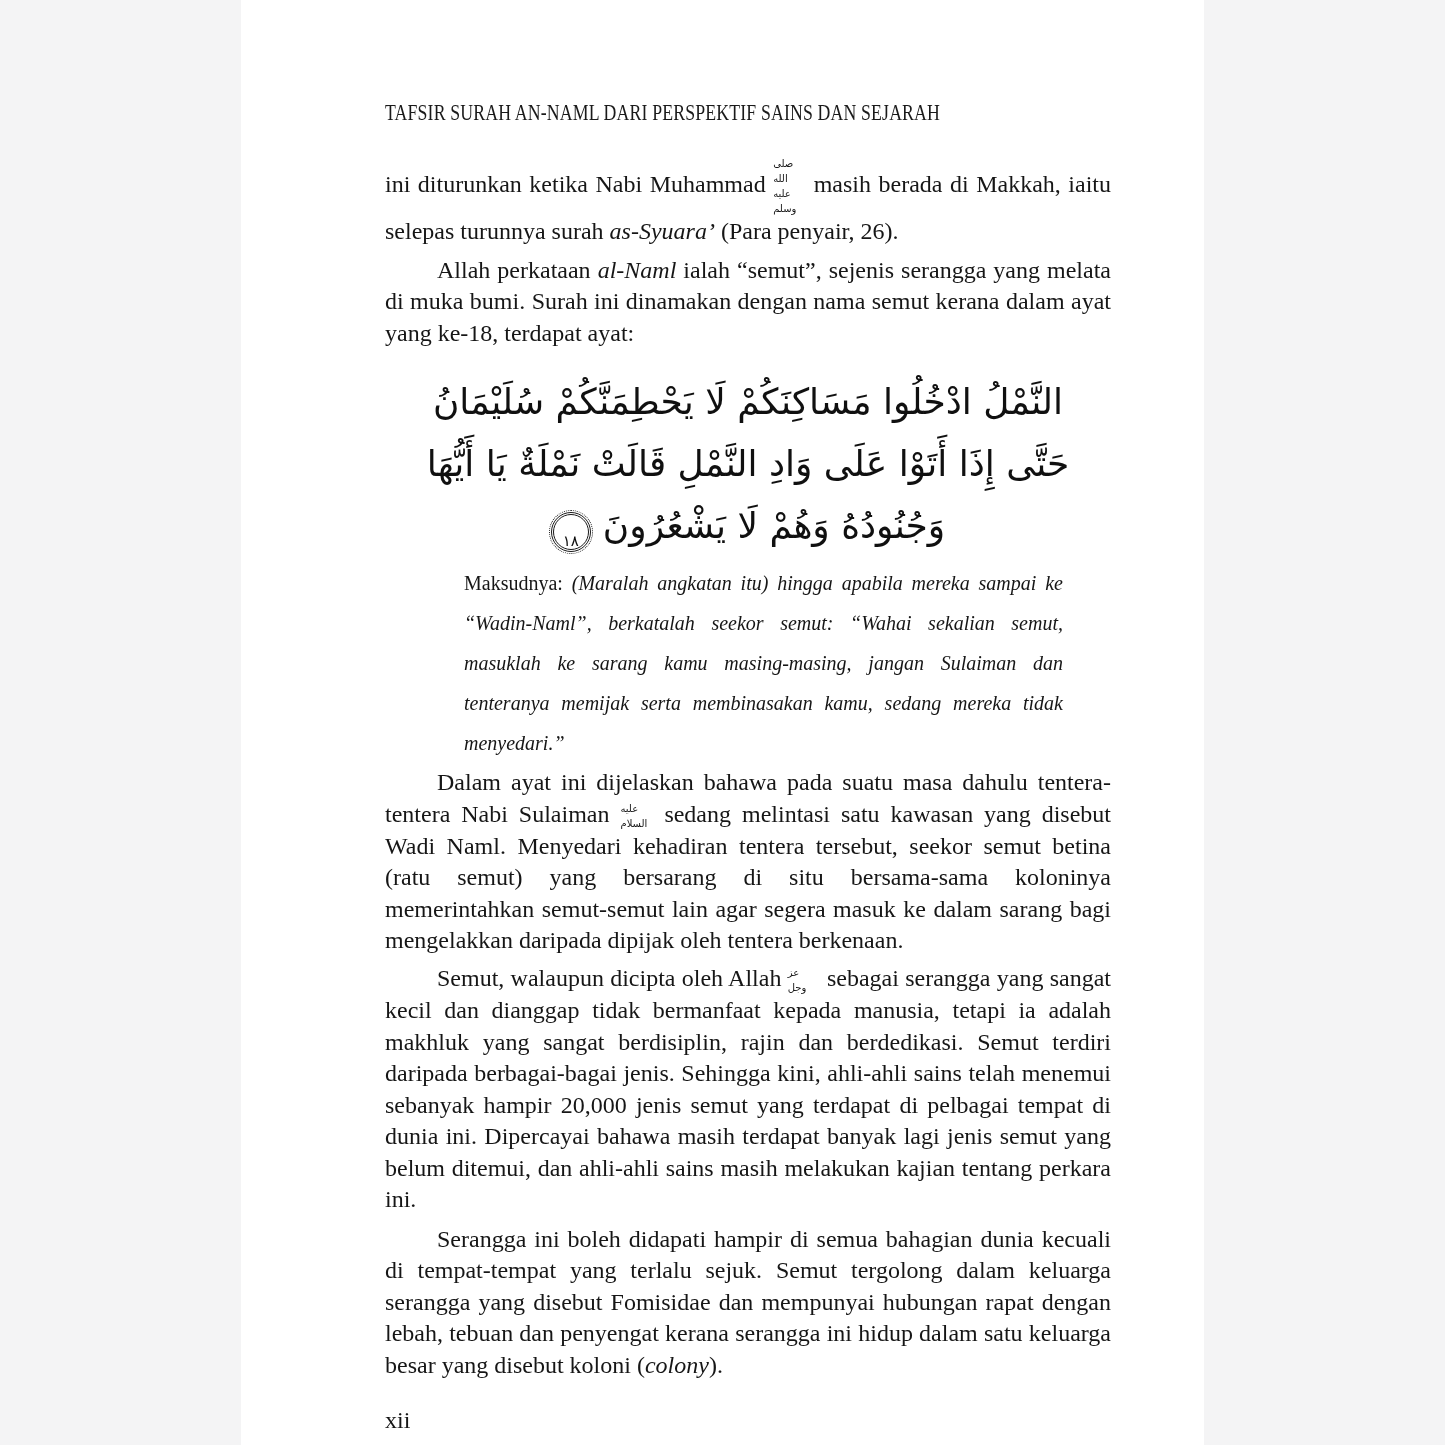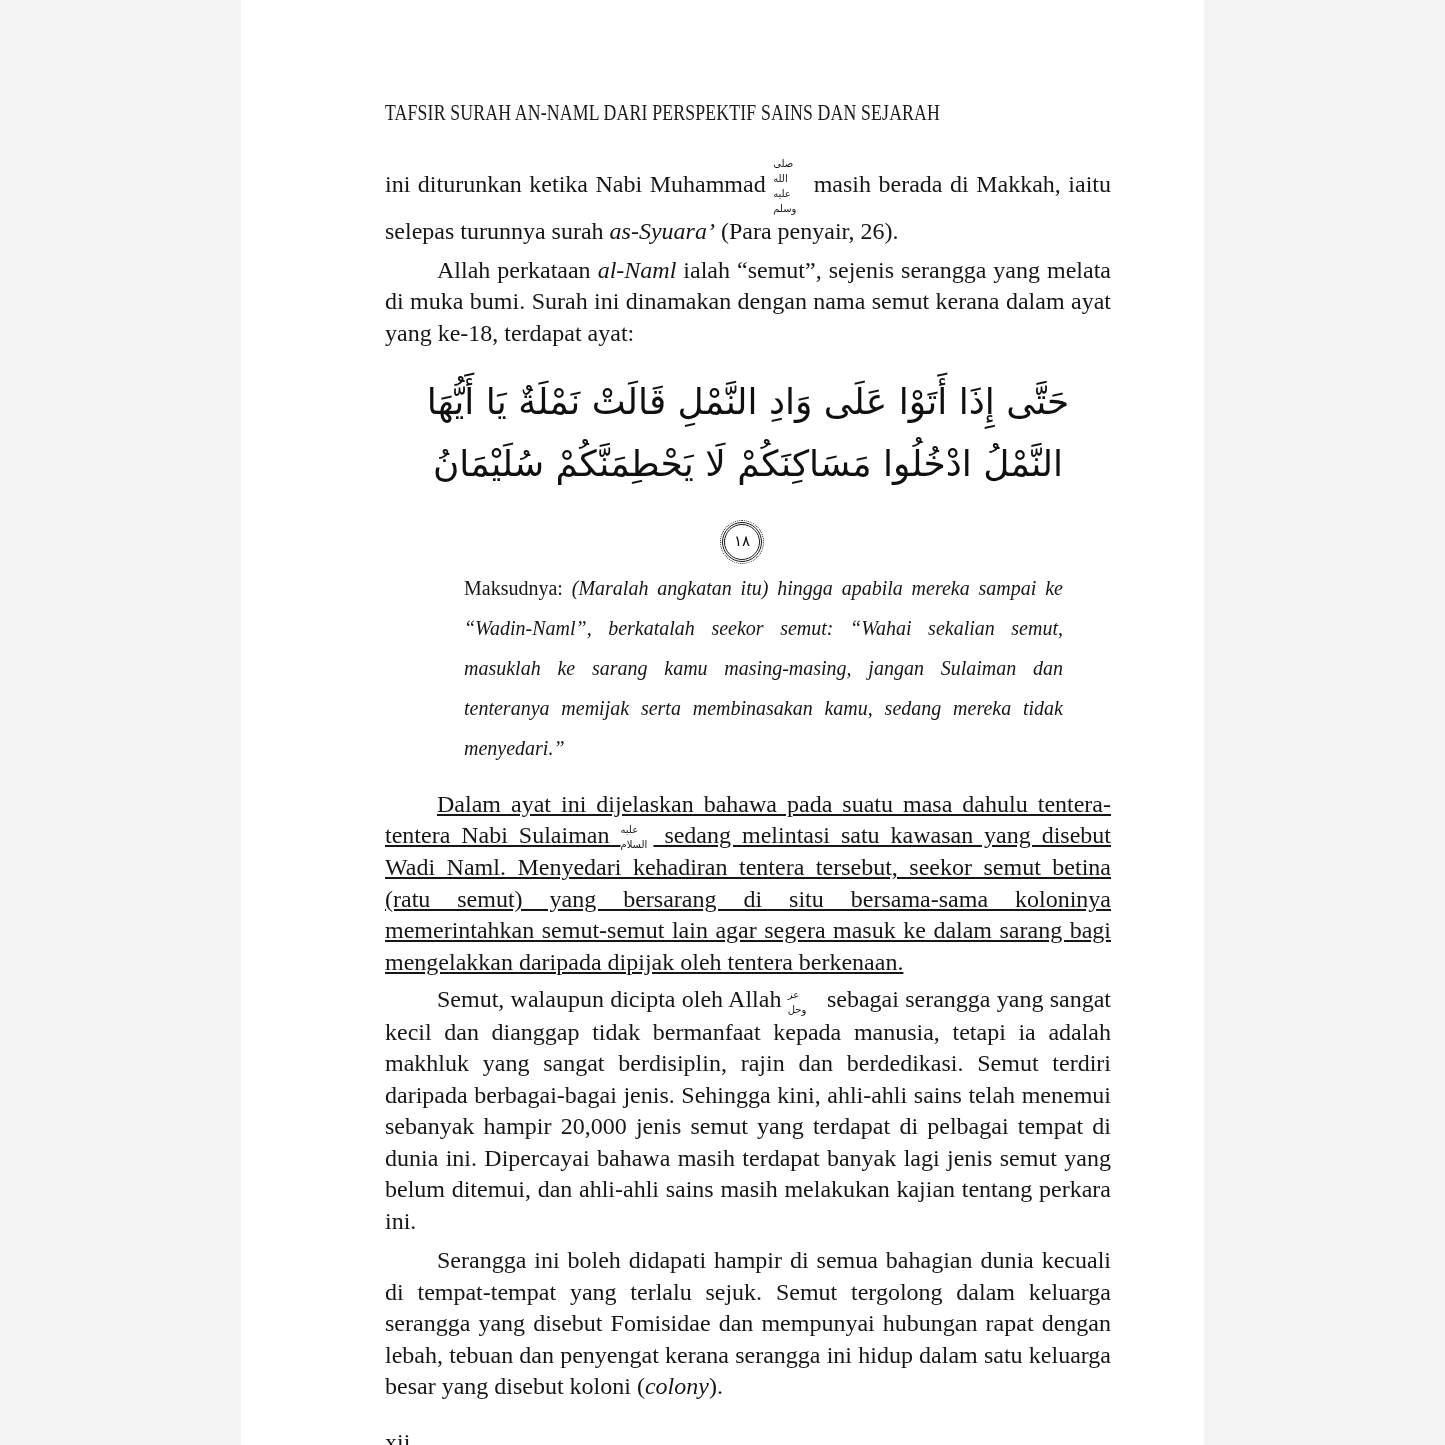--- a/index.html
+++ b/index.html
@@ -40,21 +40,21 @@
     line-height:31.5px;
     text-align:justify;
     margin:8px 0 0 0;
     text-indent:52px;
   }
   p.body.first{
     text-indent:0;
     margin-top:30px;
   }
   p.p2{margin-top:7px;}
-  p.p3{margin-top:21px;text-decoration:underline;}
+  p.p3{margin-top:4px;}
   p.p4{margin-top:6px;}
   p.p5{margin-top:8px;}
   .italic{font-style:italic;}
   .honorific{
     display:inline-block;
     width:33px;
     font-size:10px;
     line-height:15px;
     font-family:"DejaVu Sans", sans-serif;
     vertical-align:middle;
@@ -66,21 +66,21 @@
     font-family:"DejaVu Sans", sans-serif;
     font-size:36px;
     line-height:62px;
     text-align:center;
     margin-top:22px;
     color:#101010;
   }
   .verse-line{white-space:nowrap;}
   .ayah-mark{
     display:inline-flex;
-    align-items:center;
+    align-items:flex-end;
     justify-content:center;
     width:34px;height:34px;
     border:3px double #1a1a1a;
     border-radius:50%;
     outline:1px dotted #1a1a1a;
     outline-offset:1px;
     font-size:15px;
     line-height:1;
     vertical-align:-8px;
     margin-right:12px;
@@ -104,23 +104,23 @@
   <div class="page">
     <div class="content">
 
       <div class="running-head">TAFSIR SURAH AN-NAML DARI PERSPEKTIF SAINS DAN SEJARAH</div>
 
       <p class="body first"><span>ini diturunkan ketika Nabi Muhammad </span><span class="honorific">صلى الله عليه وسلم</span><span> masih berada di Makkah, iaitu selepas turunnya surah </span><span class="italic">as-Syuara’</span><span> (Para penyair, 26).</span></p>
 
       <p class="body p2"><span>Allah perkataan </span><span class="italic">al-Naml</span><span> ialah “semut”, sejenis serangga yang melata di muka bumi. Surah ini dinamakan dengan nama semut kerana dalam ayat yang ke-18, terdapat ayat:</span></p>
 
       <div class="verse" dir="rtl">
+        <div class="verse-line">النَّمْلُ ادْخُلُوا مَسَاكِنَكُمْ لَا يَحْطِمَنَّكُمْ سُلَيْمَانُ</div>
         <div class="verse-line">حَتَّى إِذَا أَتَوْا عَلَى وَادِ النَّمْلِ قَالَتْ نَمْلَةٌ يَا أَيُّهَا</div>
-        <div class="verse-line">النَّمْلُ ادْخُلُوا مَسَاكِنَكُمْ لَا يَحْطِمَنَّكُمْ سُلَيْمَانُ</div>
-        <div class="verse-line"><span class="ayah-mark">
+        <div class="verse-line"><span>وَجُنُودُهُ وَهُمْ لَا يَشْعُرُونَ</span><span class="ayah-mark">
               <span>١٨</span>
             </span></div>
       </div>
 
       <p class="translation"><span class="label">Maksudnya: </span><span class="italic">(Maralah angkatan itu) hingga apabila mereka sampai ke “Wadin-Naml”, berkatalah seekor semut: “Wahai sekalian semut, masuklah ke sarang kamu masing-masing, jangan Sulaiman dan tenteranya memijak serta membinasakan kamu, sedang mereka tidak menyedari.”</span></p>
 
       <p class="body p3"><span>Dalam ayat ini dijelaskan bahawa pada suatu masa dahulu tentera-tentera Nabi Sulaiman </span><span class="honorific">عليه السلام</span><span> sedang melintasi satu kawasan yang disebut Wadi Naml. Menyedari kehadiran tentera tersebut, seekor semut betina (ratu semut) yang bersarang di situ bersama-sama koloninya memerintahkan semut-semut lain agar segera masuk ke dalam sarang bagi mengelakkan daripada dipijak oleh tentera berkenaan.</span></p>
 
       <p class="body p4"><span>Semut, walaupun dicipta oleh Allah </span><span class="honorific">عز وجل</span><span> sebagai serangga yang sangat kecil dan dianggap tidak bermanfaat kepada manusia, tetapi ia adalah makhluk yang sangat berdisiplin, rajin dan berdedikasi. Semut terdiri daripada berbagai-bagai jenis. Sehingga kini, ahli-ahli sains telah menemui sebanyak hampir 20,000 jenis semut yang terdapat di pelbagai tempat di dunia ini. Dipercayai bahawa masih terdapat banyak lagi jenis semut yang belum ditemui, dan ahli-ahli sains masih melakukan kajian tentang perkara ini.</span></p>
 

